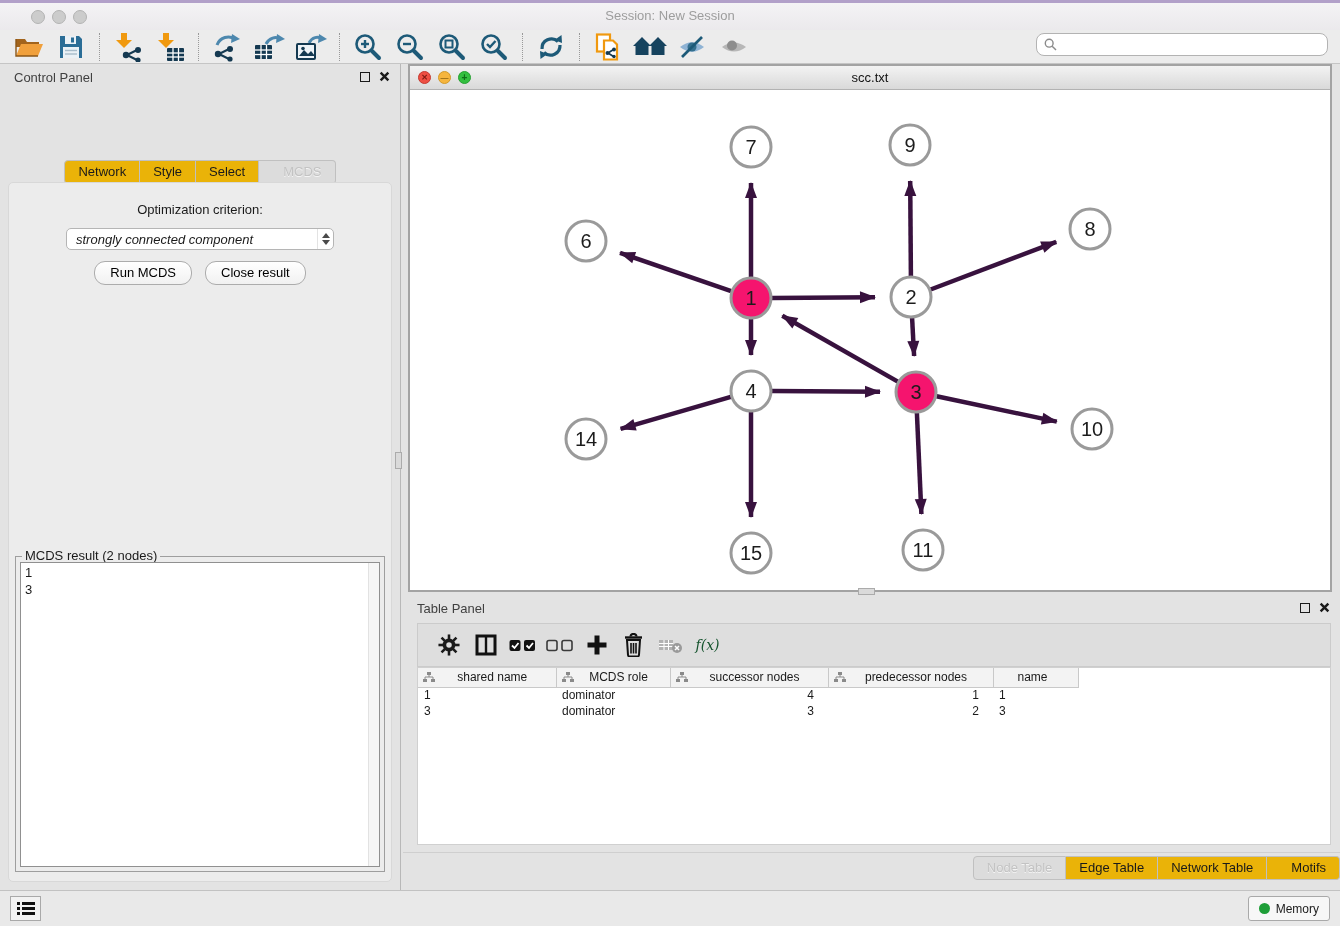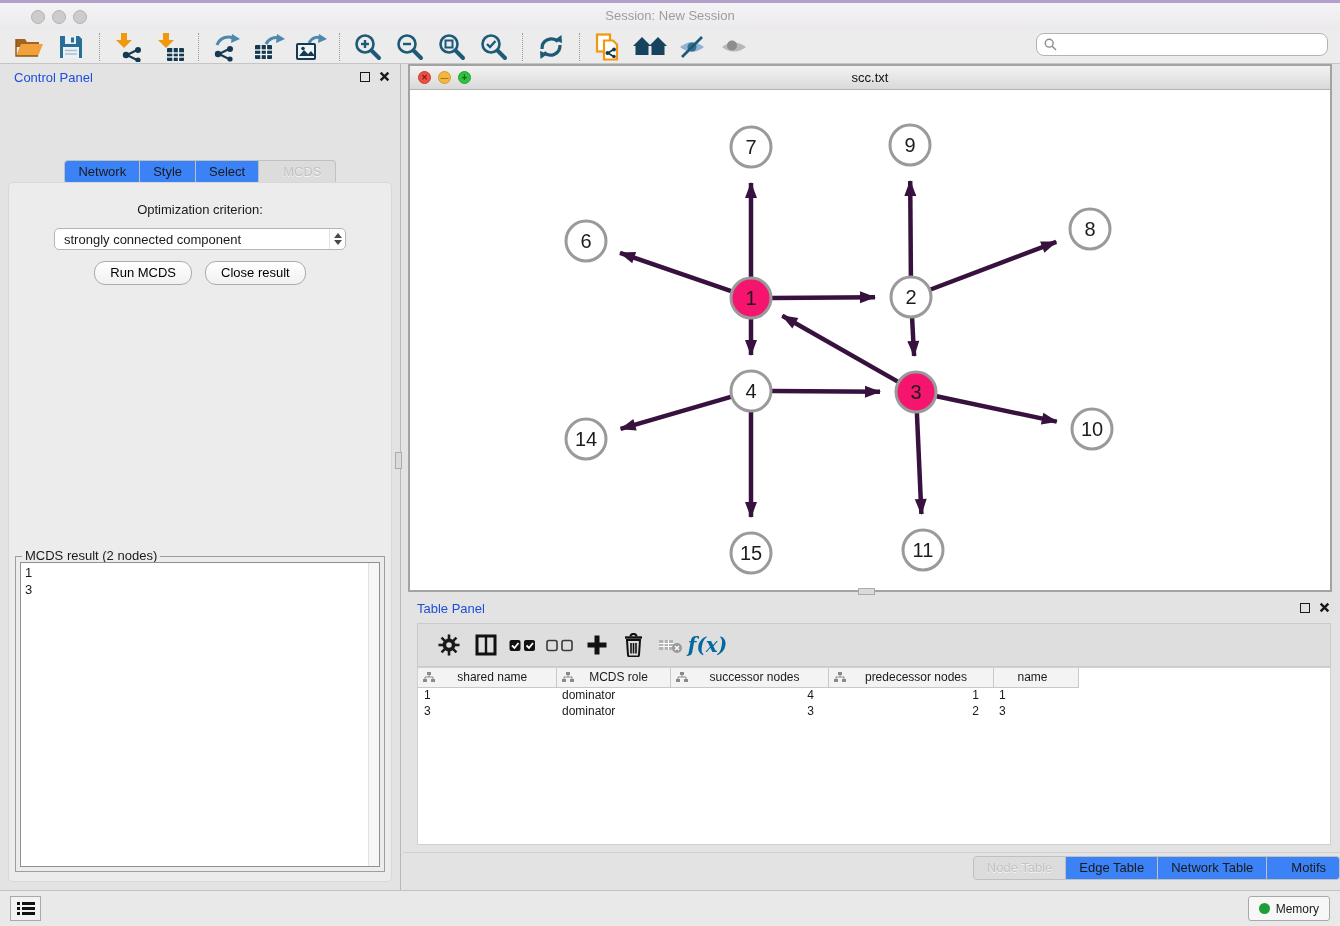--- a/index.html
+++ b/index.html
@@ -22,34 +22,34 @@
   .tb-btn{width:36px;height:32px;display:flex;align-items:center;justify-content:center;flex:0 0 auto;margin:0 3px;}
   .tb-sep{width:0;height:28px;border-left:1px dotted #999;margin:0 7px;flex:0 0 auto;}
   .search-wrap{position:absolute;right:12px;top:3px;width:292px;height:23px;background:#fff;
     border:1px solid #b3b3b3;border-radius:8px;display:flex;align-items:center;padding-left:7px;}
   .search-input{border:none;outline:none;background:transparent;width:250px;font-size:12px;margin-left:4px;
     font-family:"Liberation Sans",sans-serif;}
   
   .control-panel{position:absolute;left:0;top:64px;width:401px;bottom:36px;background:#e3e3e3;
     border-right:1px solid #b8b8b8;}
   .panel-header{position:relative;height:28px;}
-  .panel-title{position:absolute;left:14px;top:6px;font-size:13px;color:#1d4ed8;text-align:right;}
+  .panel-title{position:absolute;left:14px;top:6px;font-size:13px;color:#404040;text-align:right;}
   .panel-icons{position:absolute;right:10px;top:7px;display:flex;gap:9px;align-items:center;}
   .float-box{width:10px;height:10px;border:1.6px solid #1a1a1a;display:inline-block;}
   .tabs-row{position:absolute;left:0;right:0;top:96px;display:flex;justify-content:center;}
-  .tab{padding:3px 13px 4px;background:#3b82f6;border:1px solid #c0c0c0;border-left-width:0;
+  .tab{padding:3px 13px 4px;background:#eab308;border:1px solid #c0c0c0;border-left-width:0;
     font-size:13px;color:#1a1a1a;cursor:default;}
   .tab:first-child{border-left-width:1px;border-radius:4px 0 0 4px;}
   .tab:last-child{border-radius:0 4px 4px 0;padding-left:24px;}
   .tab.disabled-look{background:#dcdcdc;color:#c3c3c3;text-shadow:0 1px 0 #f4f4f4;}
   .cp-body{position:absolute;left:8px;right:8px;top:118px;bottom:8px;background:#ececec;
     border:1px solid #d8d8d8;border-radius:5px;text-align:center;}
   .opt-label{margin-top:19px;font-size:13px;}
-  .dropdown{margin:11px auto 0;width:292px;height:22px;background:#fff;border:1px solid #b5b5b5;
-    border-radius:5px;display:flex;align-items:center;position:relative;}
+  .dropdown{margin:11px auto 0;width:268px;height:22px;background:#fff;border:1px solid #b5b5b5;
+    border-radius:5px;display:flex;align-items:center;position:relative;font-style:italic;}
   .dropdown-value{flex:1;text-align:left;padding-left:9px;font-size:13px;}
   .spinner{width:16px;height:100%;display:flex;flex-direction:column;align-items:center;justify-content:center;gap:2px;
     border-left:1px solid #e3e3e3;}
   .spin-up{width:0;height:0;border-left:4px solid transparent;border-right:4px solid transparent;border-bottom:5px solid #4a4a4a;}
   .spin-down{width:0;height:0;border-left:4px solid transparent;border-right:4px solid transparent;border-top:5px solid #4a4a4a;}
   .btn-row{margin-top:11px;display:flex;justify-content:center;gap:13px;}
   .push-btn{padding:3px 15px 4px;background:linear-gradient(#ffffff,#f1f1f1);border:1px solid #acacac;
     border-radius:11px;font-size:13px;font-family:"Liberation Sans",sans-serif;}
   .mcds-result{position:absolute;left:6px;right:6px;top:373px;bottom:9px;border:1px solid #9e9e9e;
     text-align:left;}
@@ -72,21 +72,21 @@
   .light.yellow::after{content:"—";font-size:8px;}
   .light.green::after{content:"+";font-size:10px;}
   .nw-title{position:absolute;left:0;right:0;top:4px;text-align:center;font-size:13px;color:#111;}
   .nw-canvas{position:absolute;left:0;right:0;top:24px;bottom:0;background:#fff;}
   .nw-canvas svg{display:block;}
   
   .table-panel{position:absolute;left:403px;top:595px;right:0;height:291px;background:#e3e3e3;}
   .tp-toolbar{position:absolute;left:14px;right:9px;top:28px;height:44px;background:#dedede;
     border:1px solid #cbcbcb;display:flex;align-items:center;padding-left:12px;gap:0;}
   .tp-btn{width:37px;height:36px;display:flex;align-items:center;justify-content:center;flex:0 0 auto;}
-  .fx{font-family:"DejaVu Serif",serif;font-style:italic;font-size:20px;color:#0369a1;font-weight:bold;}
+  .fx{font-family:"DejaVu Serif",serif;font-style:italic;font-size:14px;color:#14532d;}
   .tp-table-area{position:absolute;left:14px;right:9px;top:72px;bottom:41px;background:#fff;
     border:1px solid #d0d0d0;overflow:hidden;}
   table.node-table{border-collapse:collapse;table-layout:fixed;font-size:12px;}
   .node-table th{background:#f3f3f3;border-right:1px solid #c9c9c9;border-bottom:1px solid #c9c9c9;
     font-weight:normal;height:19px;padding:0;}
   .th-inner{display:flex;align-items:center;}
   .th-inner svg{margin-left:5px;flex:0 0 auto;}
   .th-label{flex:1;text-align:center;padding-right:6px;}
   .node-table td{height:16px;padding:0 6px;white-space:nowrap;overflow:hidden;}
   .node-table td.num-r{text-align:right;padding-right:14px;}

